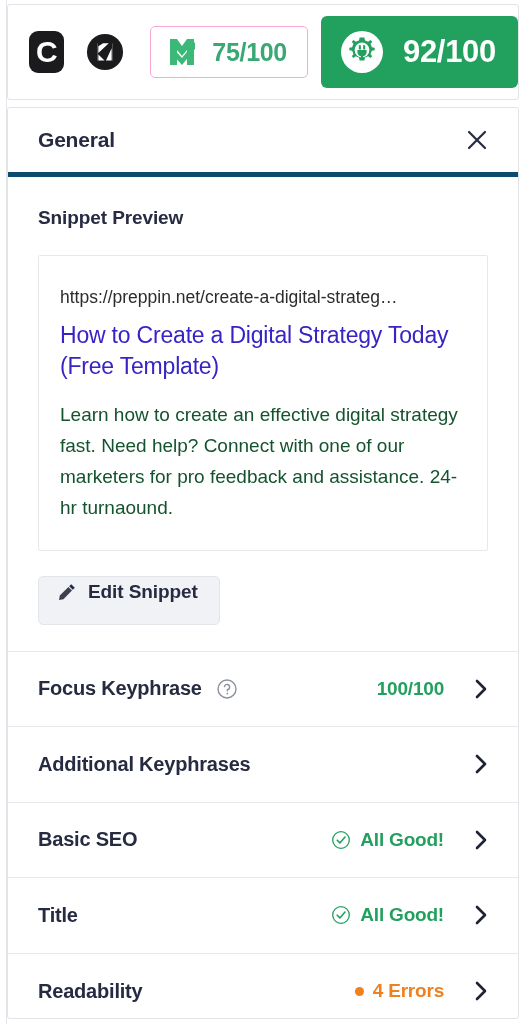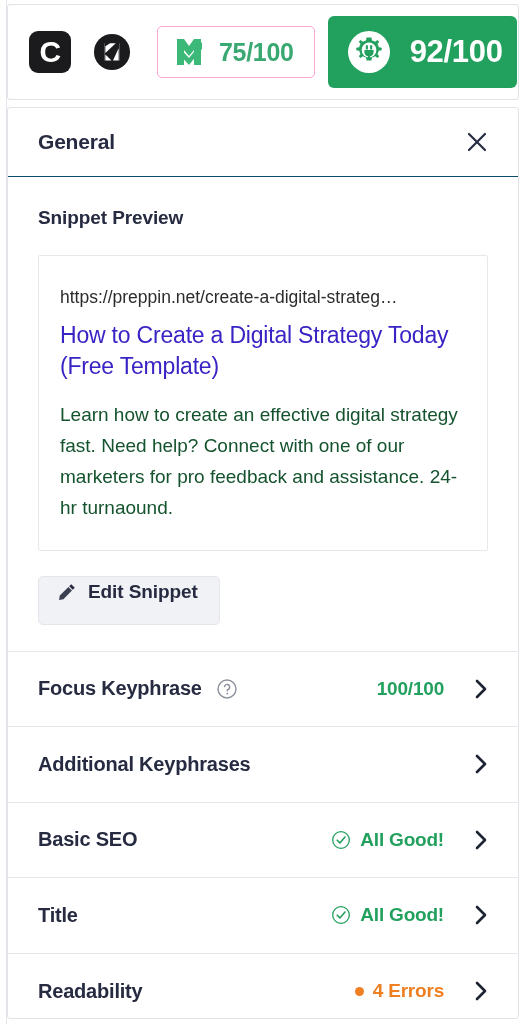--- a/index.html
+++ b/index.html
@@ -86,21 +86,21 @@
   }
 
   .score-solid {
     margin-left: 13px;
     height: 72px;
     border-radius: 6px;
     background: #22a05e;
     display: flex;
     align-items: center;
     gap: 18px;
-    padding: 0 14px 0 18px;
+    padding: 0 22px 0 18px;
   }
   .score-solid .score-text {
     color: #ffffff;
     font-size: 31px;
     font-weight: bold;
     letter-spacing: -0.3px;
   }
 
   
   .panel {
@@ -114,21 +114,21 @@
     border-radius: 3px;
     overflow: hidden;
   }
 
   .panel-header {
     height: 69px;
     display: flex;
     align-items: center;
     justify-content: space-between;
     padding: 0 26px 0 30px;
-    border-bottom: 1px solid #0c4a6e;
+    border-bottom: 5px solid #0c4a6e;
   }
   .panel-title {
     font-size: 21px;
     font-weight: bold;
     color: #272b41;
     letter-spacing: -0.2px;
   }
   .close-btn {
     width: 30px;
     height: 30px;

